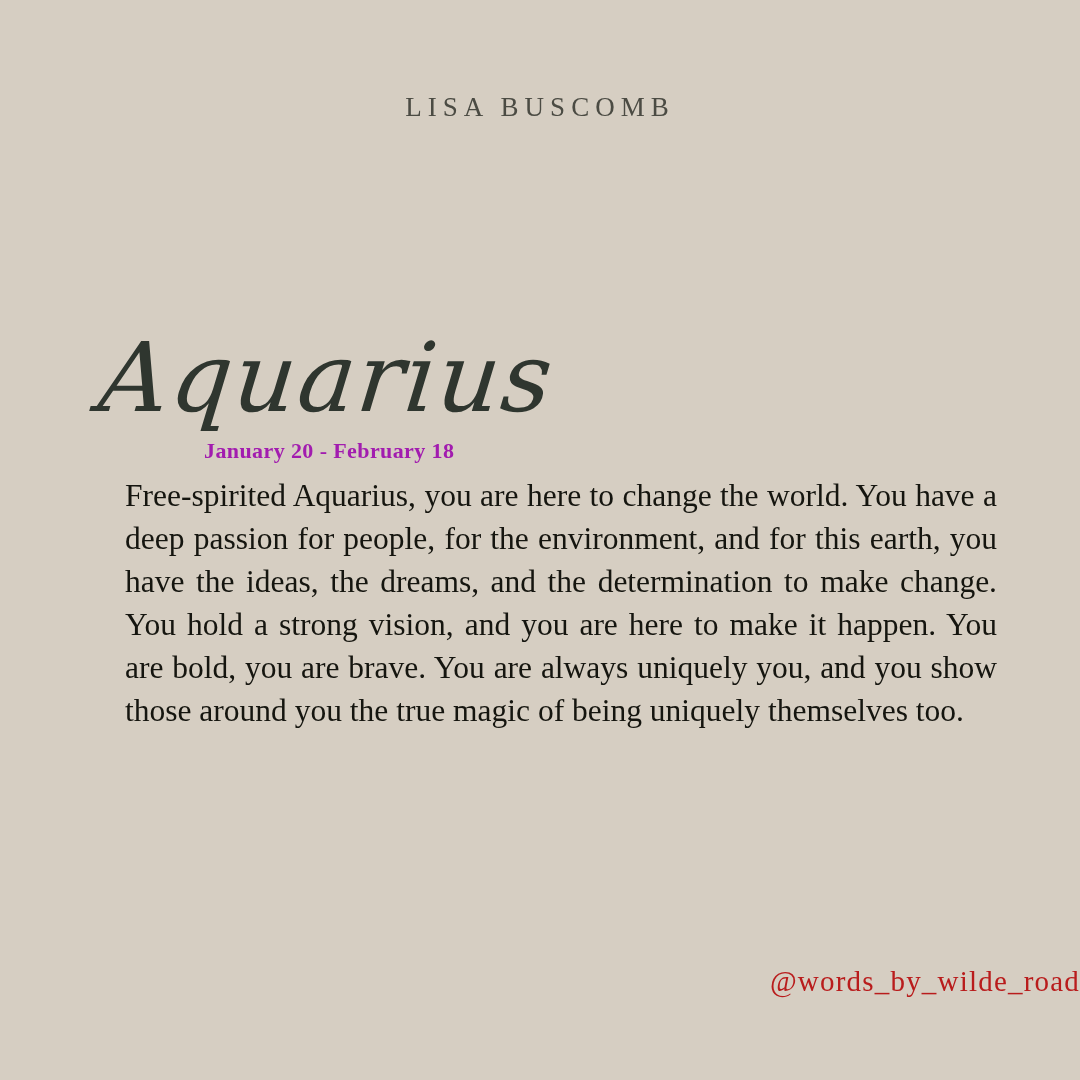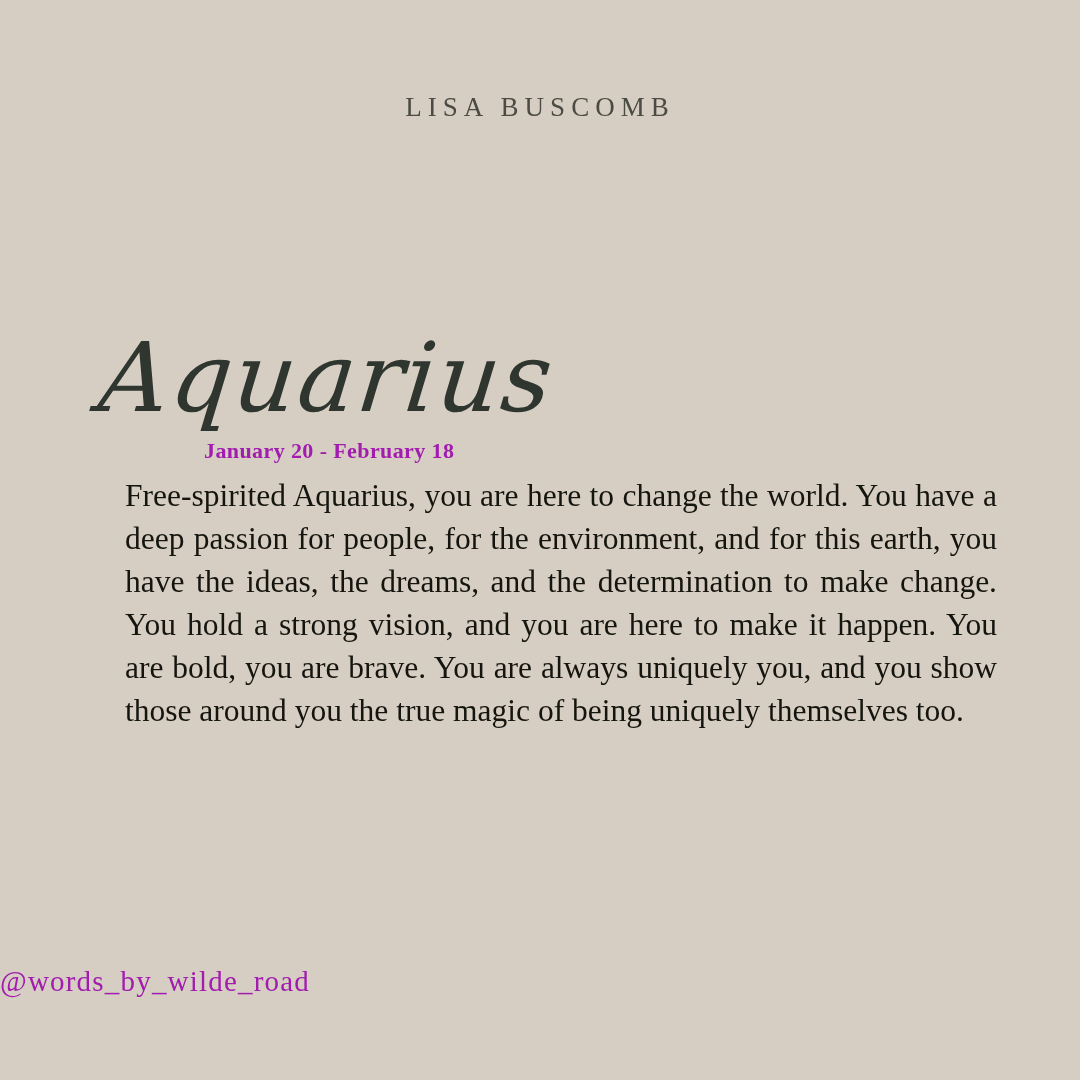--- a/index.html
+++ b/index.html
@@ -71,24 +71,24 @@
     color: #15150f;
     text-align: justify;
     text-justify: inter-word;
     margin-left: 21px;
   }
   .handle {
     position: absolute;
     bottom: 82px;
     left: 0;
     width: 100%;
-    text-align: left;
+    text-align: right;
     font-family: "Liberation Serif", serif;
     font-size: 29px;
-    color: #a21caf;
+    color: #b91c1c;
     letter-spacing: 1.2px;
   }
 </style>
 </head>
 <body>
 
 <div class="card">
 
   <div class="author">LISA BUSCOMB</div>
 

